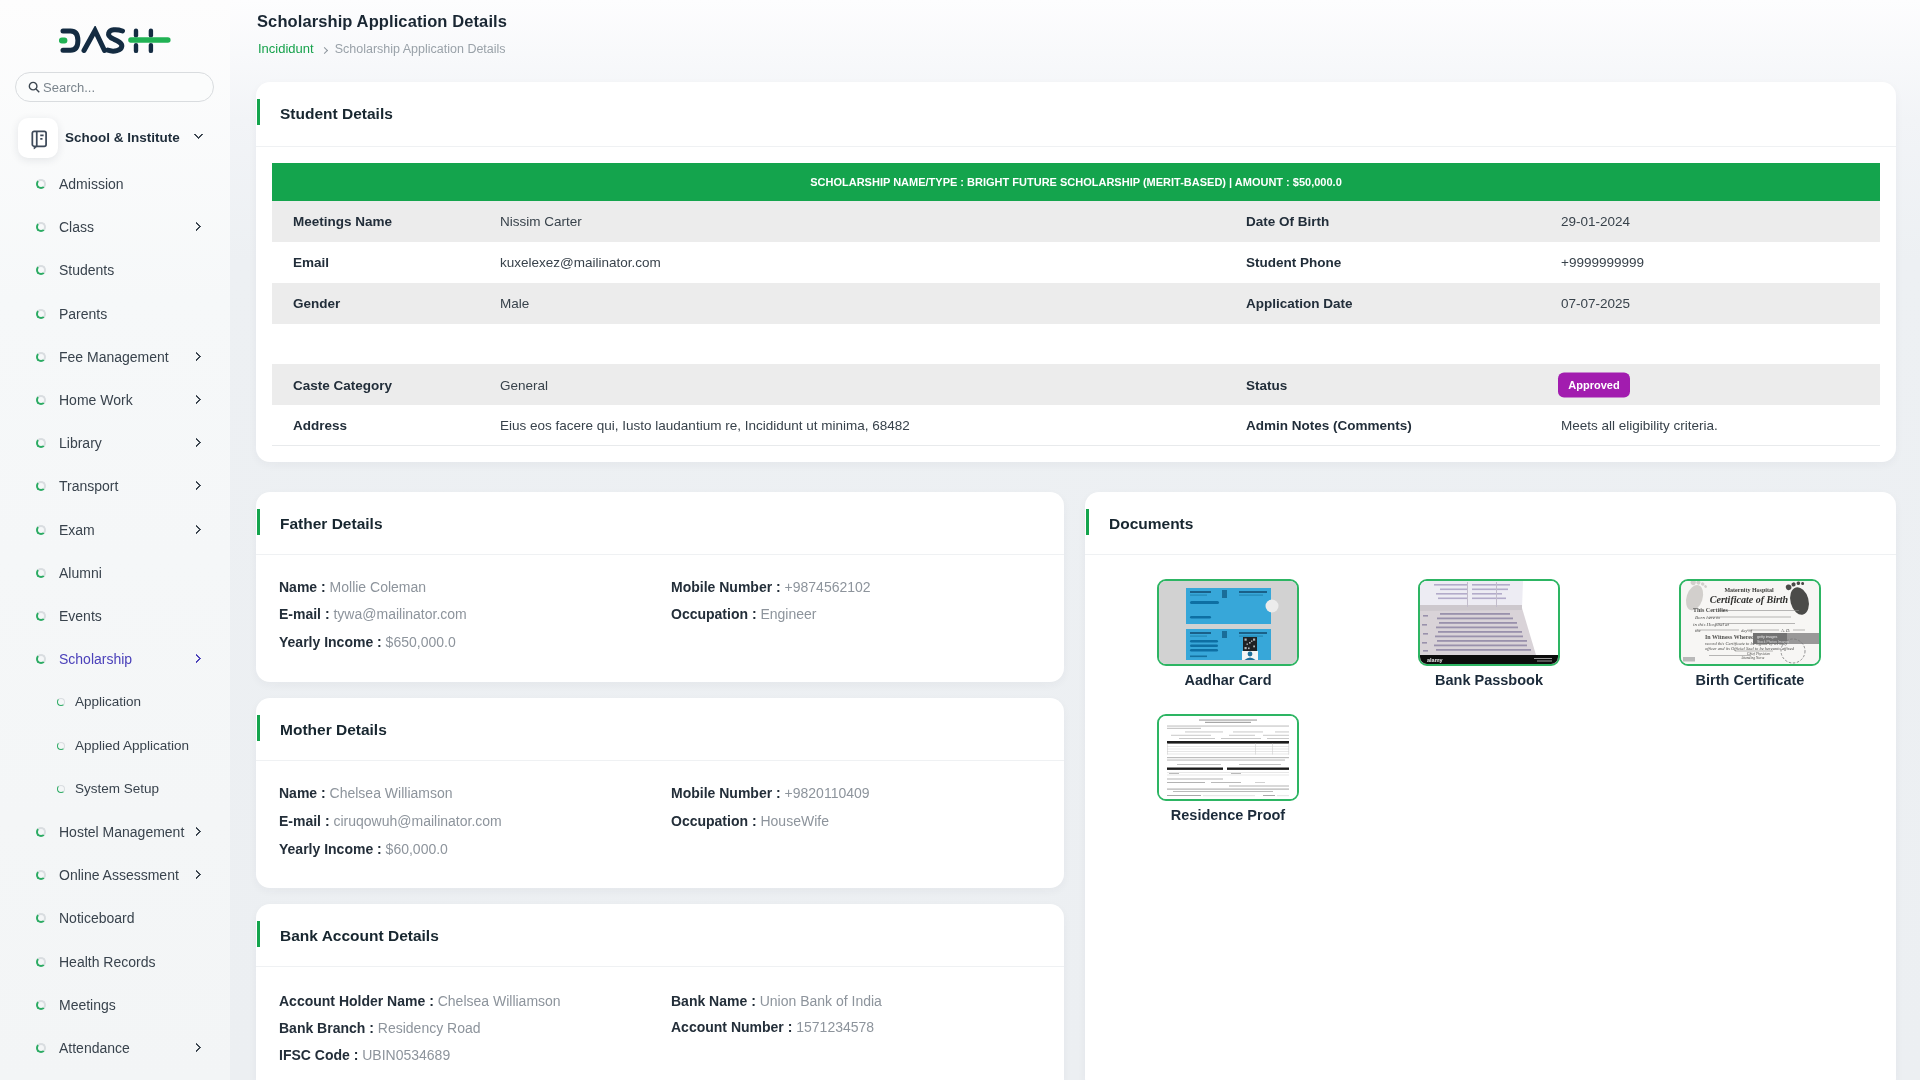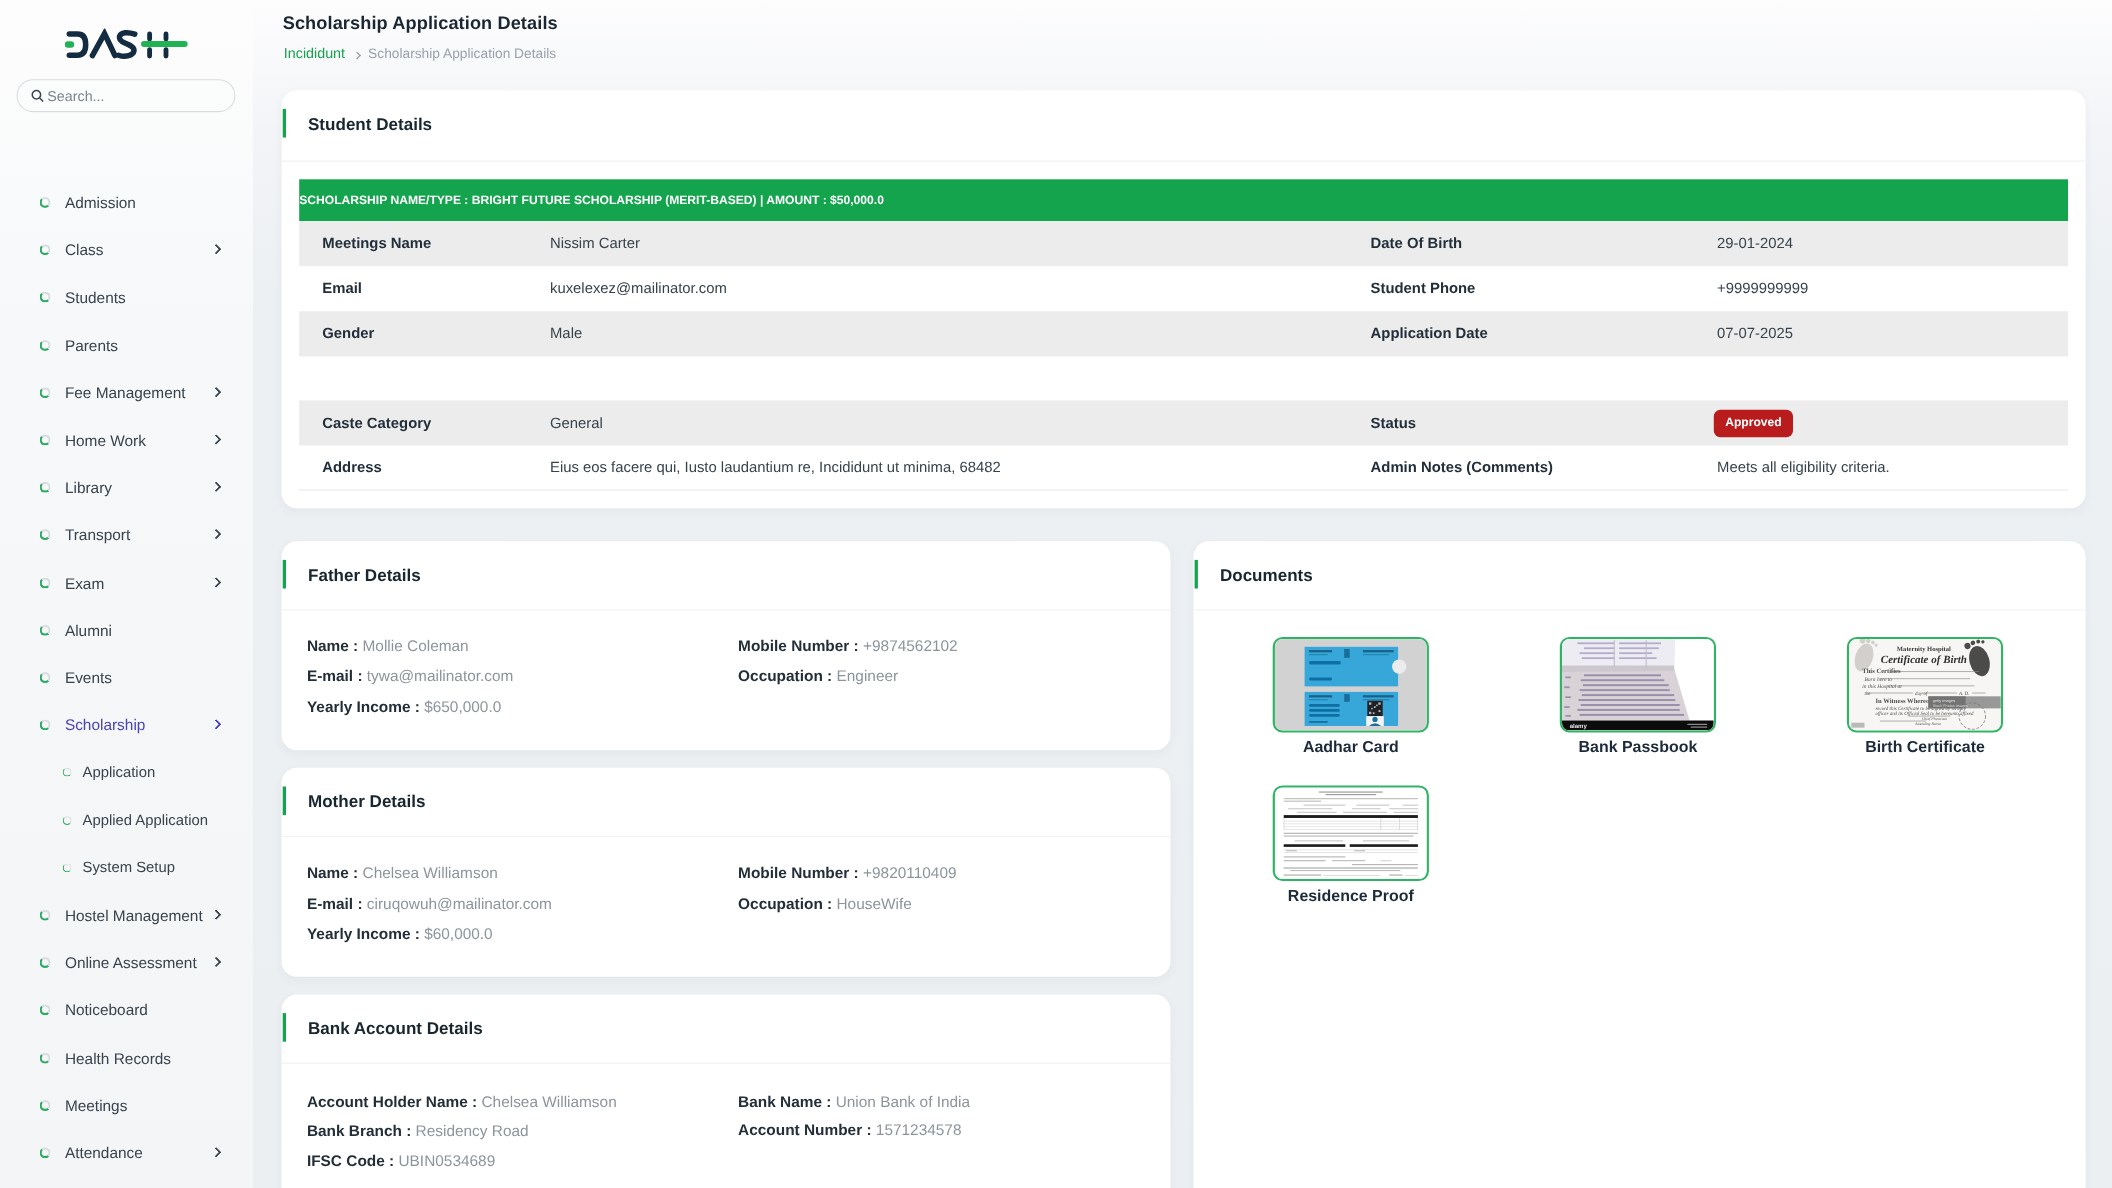--- a/index.html
+++ b/index.html
@@ -46,21 +46,21 @@
 .card .hline { position:absolute; left:0; width:100%; height:1px; background:#eff1f3; }
 
 #card-student { left:256px; top:82px; width:1640px; height:380px; }
 .trow { position:absolute; left:16px; width:1608px; }
 .gr { background:#14a44d; }
 .stripe { background:#ececec; }
 .lbl { position:absolute; font-size:13.5px; font-weight:bold; color:#222e3a; top:50%; transform:translateY(-50%); }
 .val { position:absolute; font-size:13.5px; color:#38424b; top:50%; transform:translateY(-50%); }
 .l1 { left:21px; } .v1 { left:228px; } .l2 { left:974px; } .v2 { left:1289px; }
 .badge { position:absolute; left:1286px; top:50%; transform:translateY(-50%); width:72px; height:25px;
-  background:#b91c1c; border-radius:6px; color:#fff; font-size:11px; font-weight:bold;
+  background:#a21caf; border-radius:6px; color:#fff; font-size:11px; font-weight:bold;
   text-align:center; line-height:25px; }
 
 .info { position:absolute; font-size:14px; color:#8d949c; }
 .info b { color:#232e39; }
 
 .thumb { position:absolute; width:142px; height:87px; border:2px solid #2db563; border-radius:9px; background:#fff; overflow:hidden; }
 .cap { position:absolute; font-size:14.5px; font-weight:bold; color:#1c2b3a; width:200px; text-align:center; }
 </style>
 </head>
 <body>
@@ -81,20 +81,32 @@
     <rect x="-0.1" y="11.6" width="8.5" height="5.8" rx="2.9" fill="#21b254"></rect>
     <rect x="69.2" y="11.3" width="42.4" height="5.4" rx="2.7" fill="#21b254"></rect>
   </svg>
   <div id="searchbox">
     <svg width="14" height="14" viewBox="0 0 24 24" fill="none" stroke="#3c4650" stroke-width="2.4">
       <circle cx="10.5" cy="10.5" r="6.5"></circle>
         <path d="M15.5 15.5 L21 21"></path>
     </svg>
     <span>Search...</span>
   </div>
+  <div class="schoolrow">
+    <div class="iconbox">
+      <svg width="20" height="21" viewBox="0 0 24 25" fill="none" stroke="#3e4a5a" stroke-width="2.1">
+        <rect x="4" y="2.6" width="16.5" height="18" rx="2.2"></rect>
+        <path d="M9.3 2.6 V20.6"></path>
+        <path d="M13.5 7.6 H17.5 M13.5 11.6 H16.2"></path>
+        <path d="M6.2 20.6 V24 L9.4 20.8" fill="#3e4a5a" stroke-width="1"></path>
+      </svg>
+    </div>
+    <b>School &amp; Institute</b>
+    <span class="chev down"></span>
+  </div>
   <div class="menu-item" style="top:173px;">
       <span class="ring"></span>
       <span class="txt">Admission</span>
     </div>
   <div class="menu-item" style="top:216px;">
       <span class="ring"></span>
       <span class="txt">Class</span>
       <span class="chev"></span>
     </div>
   <div class="menu-item" style="top:259px;">
@@ -185,21 +197,21 @@
 </div>
 
 <div id="title">Scholarship Application Details</div>
 <div id="crumbs"><span class="green">Incididunt</span><span class="sep"></span><span class="tail">Scholarship Application Details</span></div>
 
 <div class="card" id="card-student">
   <div class="accent"></div>
   <h3>Student Details</h3>
   <div class="hline" style="top:64px;"></div>
   <div class="trow gr" style="top:81px; height:37.5px;">
-    <div style="position:absolute;width:100%;top:50%;transform:translateY(-50%);color:#fff;font-size:11px;font-weight:bold;">SCHOLARSHIP NAME/TYPE : BRIGHT FUTURE SCHOLARSHIP (MERIT-BASED) | AMOUNT : $50,000.0</div>
+    <div style="position:absolute;width:100%;text-align:center;top:50%;transform:translateY(-50%);color:#fff;font-size:11px;font-weight:bold;">SCHOLARSHIP NAME/TYPE : BRIGHT FUTURE SCHOLARSHIP (MERIT-BASED) | AMOUNT : $50,000.0</div>
   </div>
   <div class="trow stripe" style="top:118.5px; height:41px;">
     <span class="lbl l1">Meetings Name</span>
       <span class="val v1">Nissim Carter</span>
     <span class="lbl l2">Date Of Birth</span>
       <span class="val v2">29-01-2024</span>
   </div>
   <div class="trow" style="top:159.5px; height:41px;">
     <span class="lbl l1">Email</span>
       <span class="val v1">kuxelexez@mailinator.com</span>

